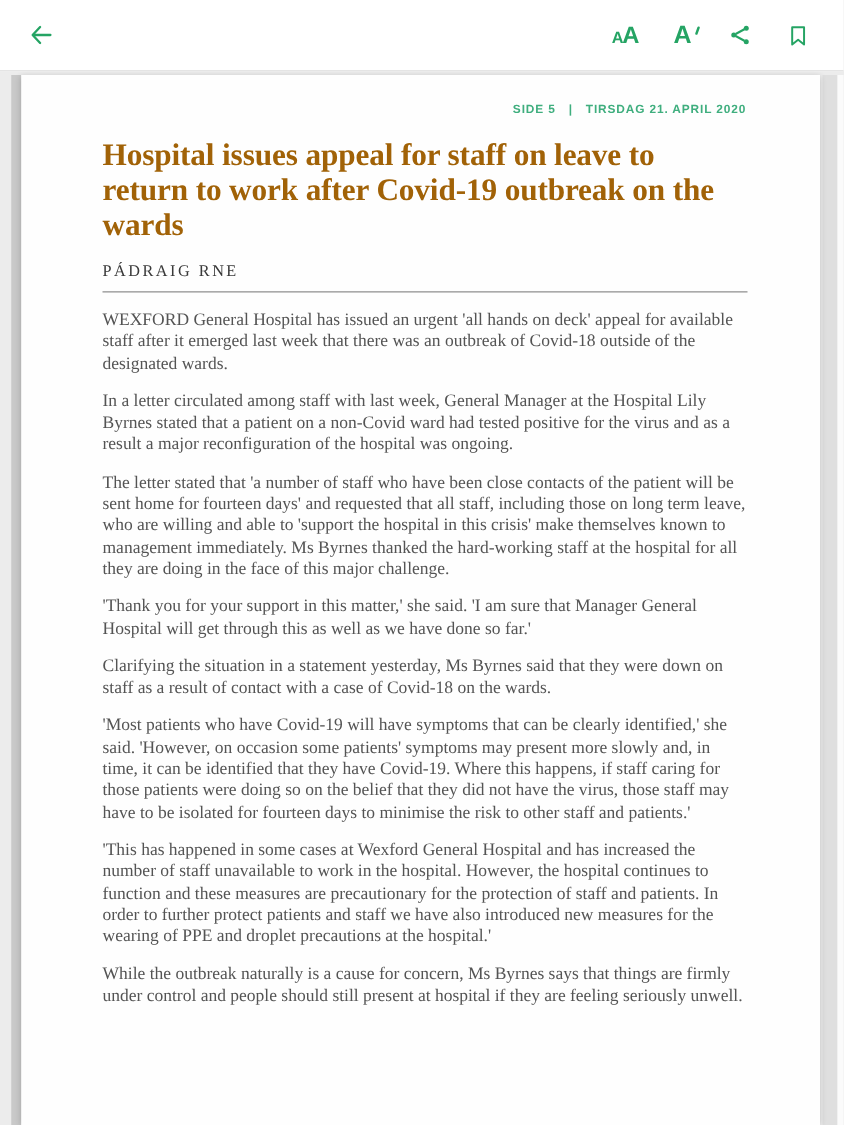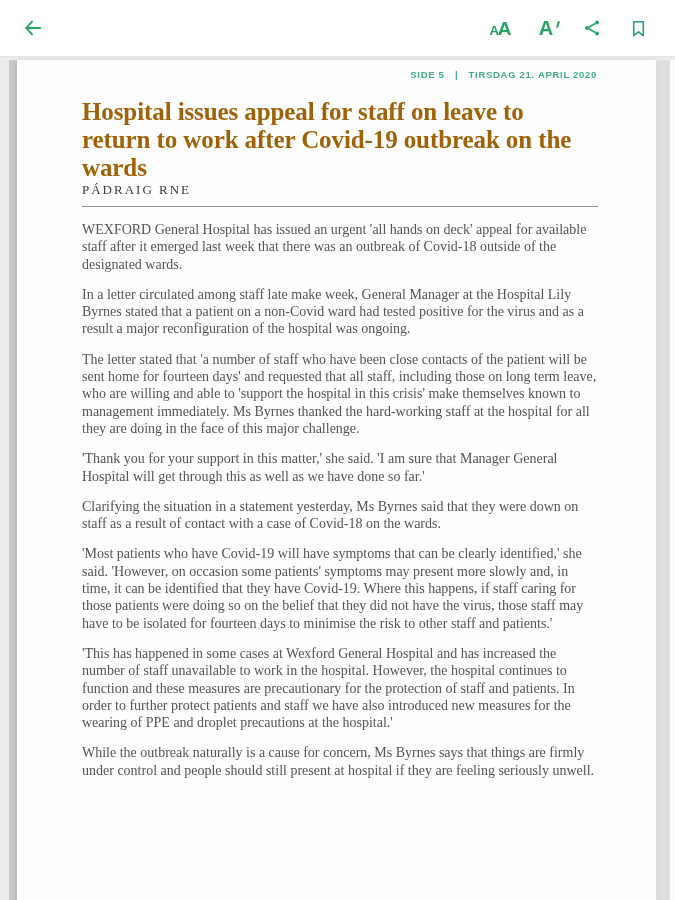--- a/index.html
+++ b/index.html
@@ -38,37 +38,38 @@
   .prev-page-edge { position:absolute; top:60px; bottom:0; left:9px; width:8px; background:#c9c9c9; }
   .next-page-edge { position:absolute; top:60px; bottom:0; left:658px; width:12px; background:#dfdfdf; }
   .next-page-face { position:absolute; top:60px; bottom:0; left:670px; width:5px; background:#fbfbfb; }
 
   
   .page-card {
     position:absolute; top:60px; left:17px; width:639px; height:840px;
     background:#fefefe; box-shadow:0 1px 5px rgba(0,0,0,0.20);
     overflow:hidden;
   }
-  .page-inner { padding:9px 59px 30px 65px; }
+  .page-inner { padding:22px 59px 30px 65px; }
 
   .page-meta {
     text-align:right; font-family:"Liberation Sans", sans-serif;
     font-size:9.5px; letter-spacing:0.7px; color:#3fae7e; font-weight:bold;
     margin-bottom:4px; white-space:nowrap;
   }
   .page-meta .sep { margin:0 7px; color:#3fae7e; }
 
   .headline {
     margin-top:18px;
     font-family:"Liberation Serif", serif; font-weight:600;
     font-size:25px; line-height:28px; color:#a16207;
     letter-spacing:-0.1px; max-width:516px;
   }
 
   .byline {
+    margin-top:14px;
     font-family:"Liberation Serif", serif; font-size:13px;
     letter-spacing:2px; color:#3a3a3a;
   }
 
   .rule { margin-top:8px; border:none; border-top:1px solid #8f8f8f; width:516px; }
 
   .article-body { margin-top:14px; max-width:516px; }
   .article-body p {
     font-family:"Liberation Serif", serif; font-size:14px; line-height:17.3px;
     color:#545454; margin-bottom:13px; text-align:left;
@@ -133,21 +134,21 @@
       </div>
 
       <h1 class="headline">Hospital issues appeal for staff on leave to return to work after Covid-19 outbreak on the wards</h1>
 
       <div class="byline">PÁDRAIG RNE</div>
 
       <hr class="rule">
 
       <div class="article-body">
           <p>WEXFORD General Hospital has issued an urgent 'all hands on deck' appeal for available staff after it emerged last week that there was an outbreak of Covid-18 outside of the designated wards.</p>
-          <p>In a letter circulated among staff late make week, General Manager at the Hospital Lily Byrnes stated that a patient on a non-Covid ward had tested positive for the virus and as a result a major reconfiguration of the hospital was ongoing.</p>
+          <p>In a letter circulated among staff with last week, General Manager at the Hospital Lily Byrnes stated that a patient on a non-Covid ward had tested positive for the virus and as a result a major reconfiguration of the hospital was ongoing.</p>
           <p>The letter stated that 'a number of staff who have been close contacts of the patient will be sent home for fourteen days' and requested that all staff, including those on long term leave, who are willing and able to 'support the hospital in this crisis' make themselves known to management immediately. Ms Byrnes thanked the hard-working staff at the hospital for all they are doing in the face of this major challenge.</p>
           <p>'Thank you for your support in this matter,' she said. 'I am sure that Manager General Hospital will get through this as well as we have done so far.'</p>
           <p>Clarifying the situation in a statement yesterday, Ms Byrnes said that they were down on staff as a result of contact with a case of Covid-18 on the wards.</p>
           <p>'Most patients who have Covid-19 will have symptoms that can be clearly identified,' she said. 'However, on occasion some patients' symptoms may present more slowly and, in time, it can be identified that they have Covid-19. Where this happens, if staff caring for those patients were doing so on the belief that they did not have the virus, those staff may have to be isolated for fourteen days to minimise the risk to other staff and patients.'</p>
           <p>'This has happened in some cases at Wexford General Hospital and has increased the number of staff unavailable to work in the hospital. However, the hospital continues to function and these measures are precautionary for the protection of staff and patients. In order to further protect patients and staff we have also introduced new measures for the wearing of PPE and droplet precautions at the hospital.'</p>
           <p>While the outbreak naturally is a cause for concern, Ms Byrnes says that things are firmly under control and people should still present at hospital if they are feeling seriously unwell.</p>
         </div>
 
     </div>
   </div>

